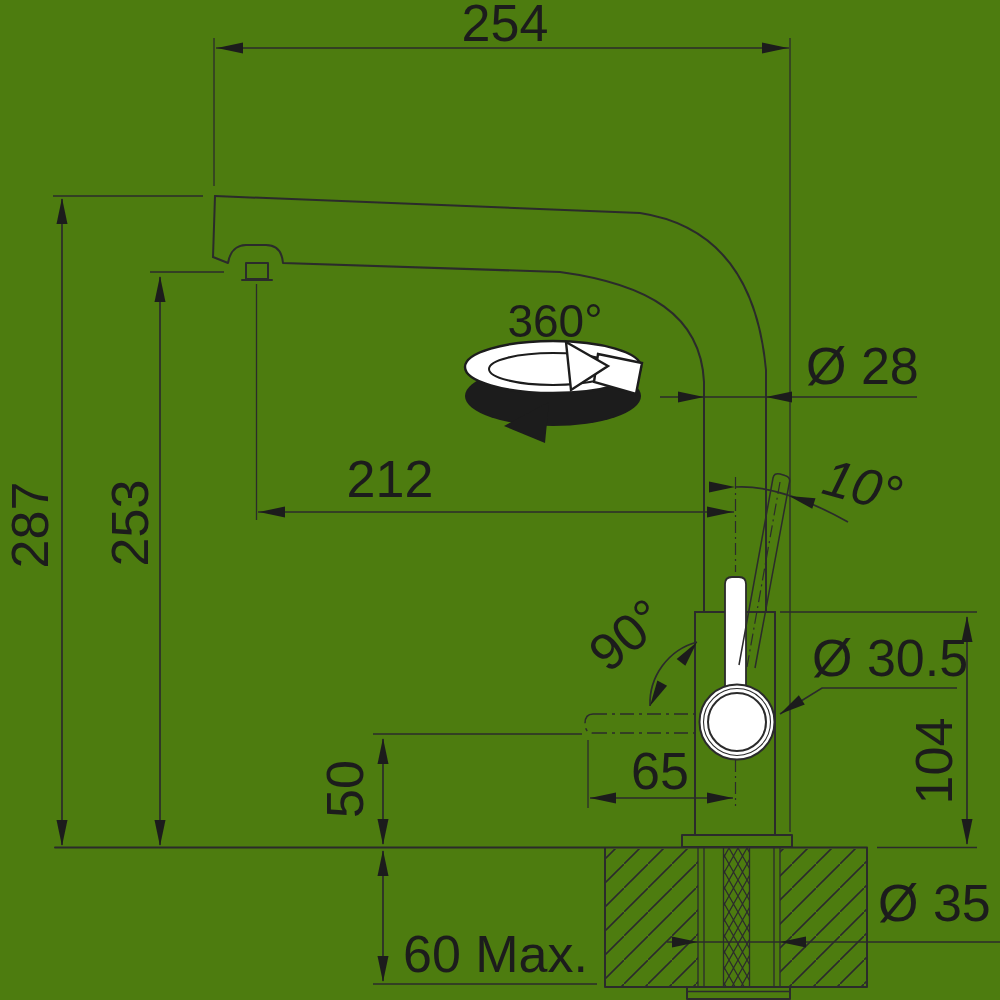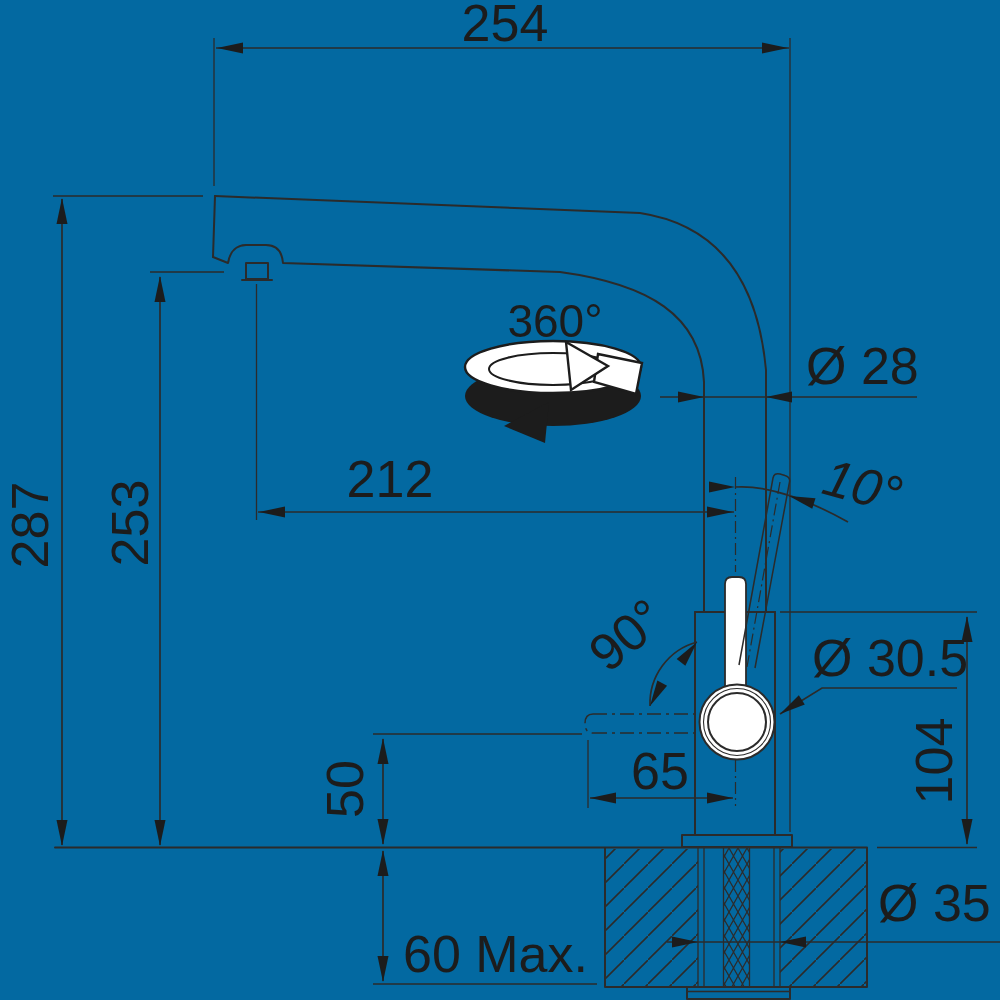--- a/index.html
+++ b/index.html
@@ -1,16 +1,16 @@
 <!DOCTYPE html>
 <html><head>
 <meta charset="utf-8">
 <style>
   html,body{margin:0;padding:0;background:#fff;}
-  #stage{width:1000px;height:1000px;background:#0369a1;position:relative;overflow:hidden;}
+  #stage{width:1000px;height:1000px;background:#4d7c0f;position:relative;overflow:hidden;}
   svg{display:block;}
   text{font-family:"Liberation Sans","DejaVu Sans",sans-serif;fill:#1c1c1c;}
   .dim{font-size:52px;}
   .dim-i{font-size:52px;font-style:italic;}
   .dim-s{font-size:46px;}
   .solid{stroke:#2b2b2b;stroke-width:2;fill:none;stroke-linecap:round;stroke-linejoin:round;}
   .thin{stroke:#2b2b2b;stroke-width:1.3;fill:none;}
   .dimline{stroke:#2b2b2b;stroke-width:1.7;fill:none;}
   .phantom{stroke:#2b2b2b;stroke-width:1.5;fill:none;stroke-dasharray:14 5 3 5;}
   .cline{stroke:#2b2b2b;stroke-width:1.2;fill:none;stroke-dasharray:12 4 2 4;}

